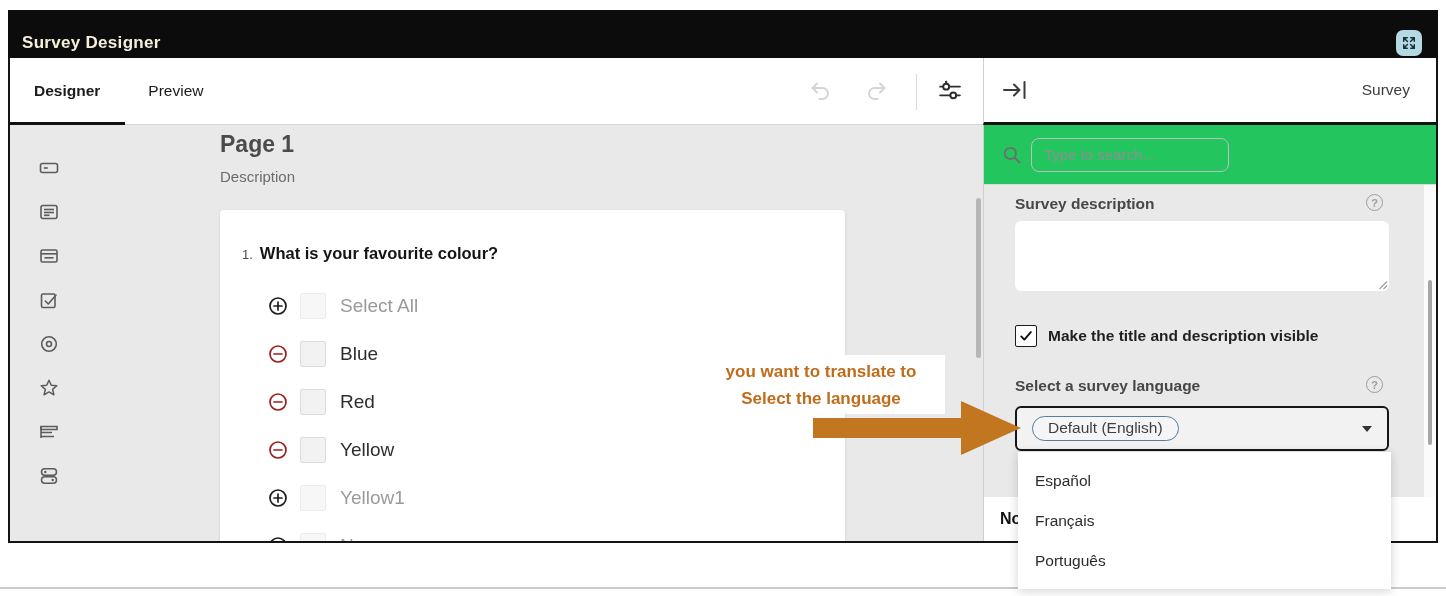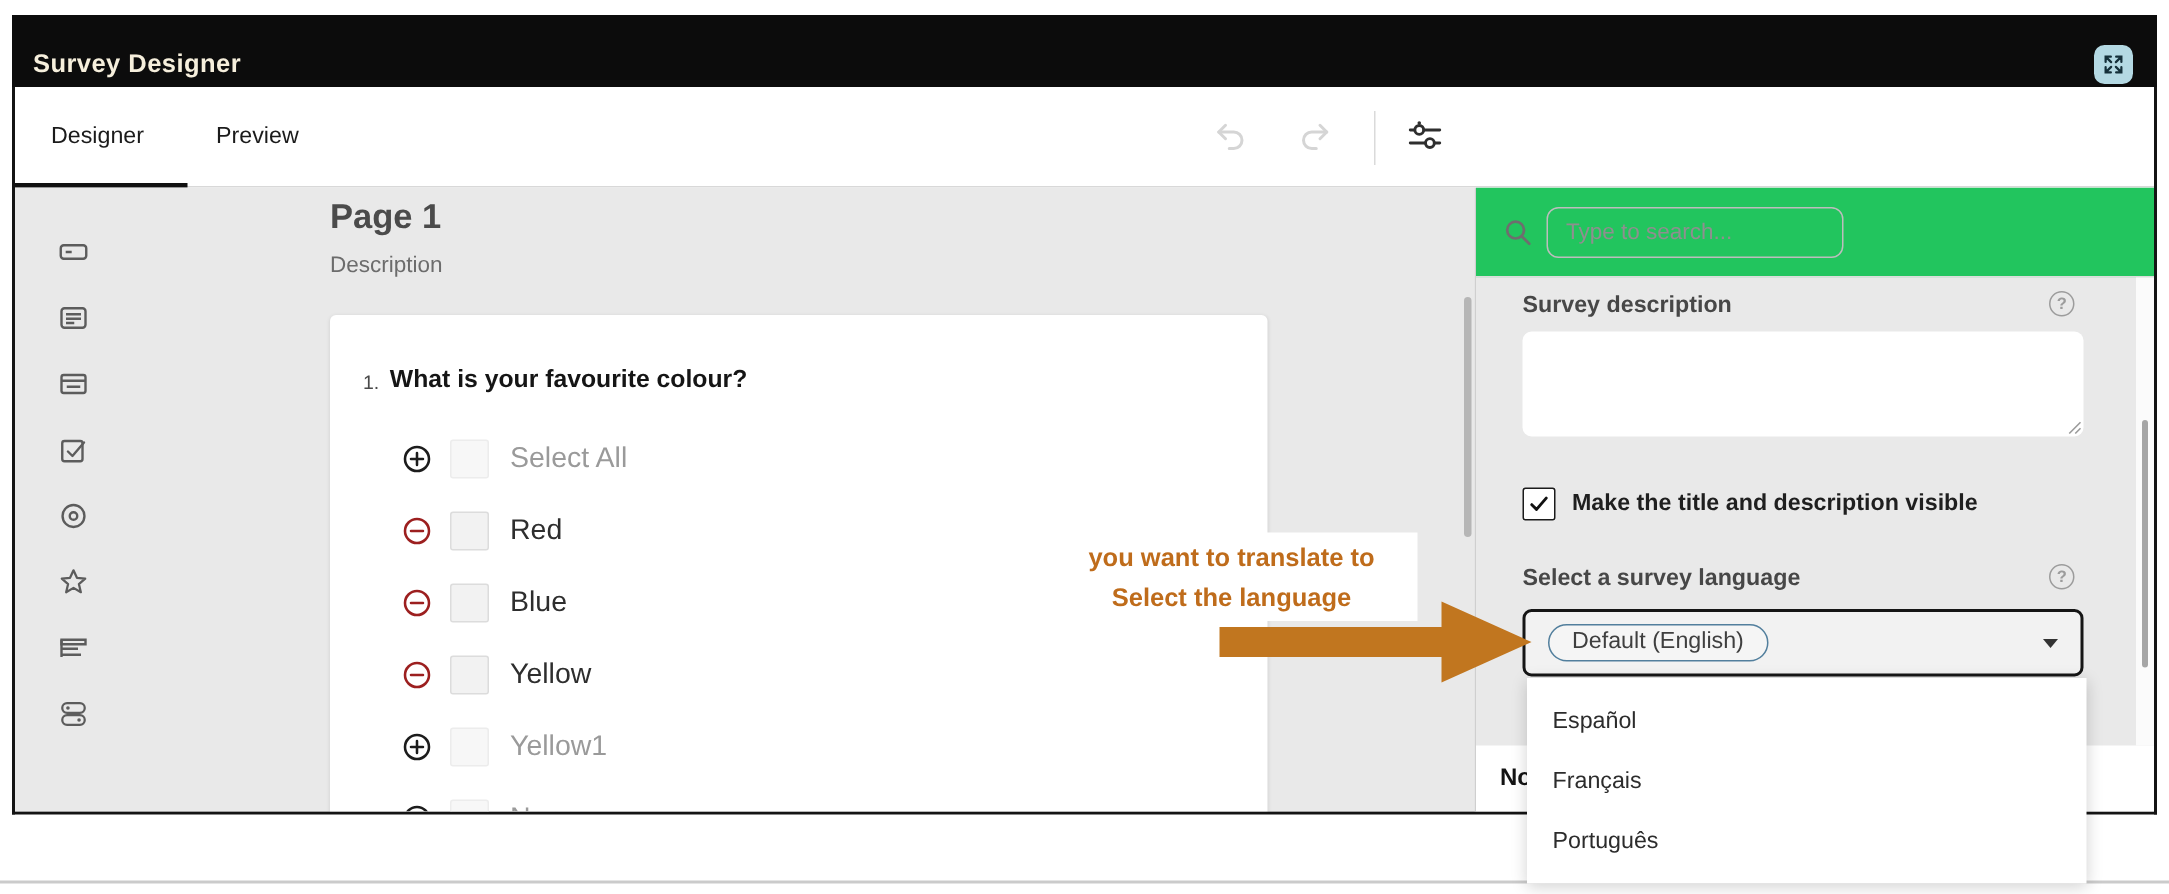--- a/index.html
+++ b/index.html
@@ -14,21 +14,21 @@
   .titlebar { position:absolute; left:-2px; top:0; width:1430px; height:48px; background:#0c0c0c;
               display:flex; align-items:center; padding:17px 16px 0 14px;gap:40px; }
   .titlebar-title { color:#f6efdc; font-weight:bold; font-size:17px; letter-spacing:.3px; }
   .expand-btn { margin-left:auto; width:26px; height:26px; border-radius:7px; background:#b4d9e3;
                 display:flex; align-items:center; justify-content:center; cursor:pointer; }
 
   
   .toolbar { position:absolute; left:0; top:48px; width:1426px; height:67px; display:flex; }
   .toolbar-left { flex:1; position:relative; background:#fff; border-bottom:1px solid #d8d8d8; display:flex; align-items:center; }
   .tab { height:100%; display:flex; align-items:center; padding:0 24px; font-size:15.5px; color:#1b1b1b; cursor:pointer; }
-  .tab.active { font-weight:normal; }
+  .tab.active { font-weight:bold; }
   .tab-underline { position:absolute; left:0; bottom:-1px; width:115px; height:3px; background:#111; }
   .icon-btn { position:absolute; top:50%; transform:translateY(-50%); display:flex; align-items:center; justify-content:center; cursor:pointer; }
   .undo-btn { left:799px; } .redo-btn { left:854px; }
   .toolbar-divider { position:absolute; left:906px; top:16px; width:1px; height:36px; background:#dadada; }
   .settings-btn { left:928px; }
   .panel-header { width:453px; background:#fff; border-left:1px solid #cfcfcf; border-bottom:3px solid #111;
                   display:flex; align-items:center; padding:0 26px 0 18px; }
   .panel-header-tab { margin-left:auto; font-size:15.5px; color:#3c3c3c; }
 
   
@@ -156,20 +156,32 @@
               <line x1="10.4" y1="7" x2="20" y2="7"></line>
             <line x1="2" y1="15" x2="11.2" y2="15"></line>
               <circle cx="14" cy="15" r="2.7"></circle>
               <line x1="16.8" y1="15" x2="20" y2="15"></line>
             <circle cx="7.5" cy="2.8" r="1.1" fill="#2e2e2e" stroke="none"></circle>
           </svg>
         </span>
       </div>
     </div>
 
+    <div class="panel-header">
+      <div style="cursor:pointer;">
+        <span>
+          <svg width="27" height="22" viewBox="0 0 27 22" fill="none" stroke="#3a3a3a" stroke-width="2" stroke-linecap="round" stroke-linejoin="round">
+            <line x1="2" y1="11" x2="17" y2="11"></line>
+              <path d="M12 5.5l5.5 5.5L12 16.5"></path>
+              <line x1="22.5" y1="3" x2="22.5" y2="19"></line>
+          </svg>
+        </span>
+      </div>
+      <span class="panel-header-tab" style="cursor:pointer;">Survey</span>
+    </div>
   </div>
 
   <div class="main">
 
     <div class="canvas-area">
 
       <div class="toolbox">
         <span class="tb-icon">
           <svg width="20" height="20" viewBox="0 0 20 20" fill="none" stroke="#5c5c5c" stroke-width="1.6">
             <rect x="1.5" y="5.5" width="17" height="9" rx="2"></rect>
@@ -247,32 +259,32 @@
           </div>
 
           <div class="choice-row">
             <span class="choice-action">
               <svg width="20" height="20" viewBox="0 0 20 20" fill="none" stroke="#9c1f1f" stroke-width="1.7" stroke-linecap="round">
                   <circle cx="10" cy="10" r="8"></circle>
                   <line x1="6" y1="10" x2="14" y2="10"></line>
                 </svg>
             </span>
             <span class="choice-box normal"></span>
+            <span class="choice-label normal">Blue</span>
+          </div>
+
+          <div class="choice-row">
+            <span class="choice-action">
+              <svg width="20" height="20" viewBox="0 0 20 20" fill="none" stroke="#9c1f1f" stroke-width="1.7" stroke-linecap="round">
+                  <circle cx="10" cy="10" r="8"></circle>
+                  <line x1="6" y1="10" x2="14" y2="10"></line>
+                </svg>
+            </span>
+            <span class="choice-box normal"></span>
             <span class="choice-label normal">Red</span>
-          </div>
-
-          <div class="choice-row">
-            <span class="choice-action">
-              <svg width="20" height="20" viewBox="0 0 20 20" fill="none" stroke="#9c1f1f" stroke-width="1.7" stroke-linecap="round">
-                  <circle cx="10" cy="10" r="8"></circle>
-                  <line x1="6" y1="10" x2="14" y2="10"></line>
-                </svg>
-            </span>
-            <span class="choice-box normal"></span>
-            <span class="choice-label normal">Blue</span>
           </div>
 
           <div class="choice-row">
             <span class="choice-action">
               <svg width="20" height="20" viewBox="0 0 20 20" fill="none" stroke="#9c1f1f" stroke-width="1.7" stroke-linecap="round">
                   <circle cx="10" cy="10" r="8"></circle>
                   <line x1="6" y1="10" x2="14" y2="10"></line>
                 </svg>
             </span>
             <span class="choice-box normal"></span>

